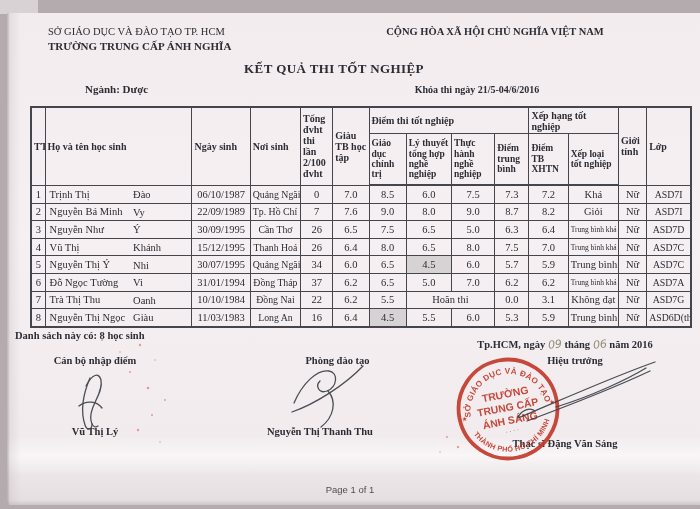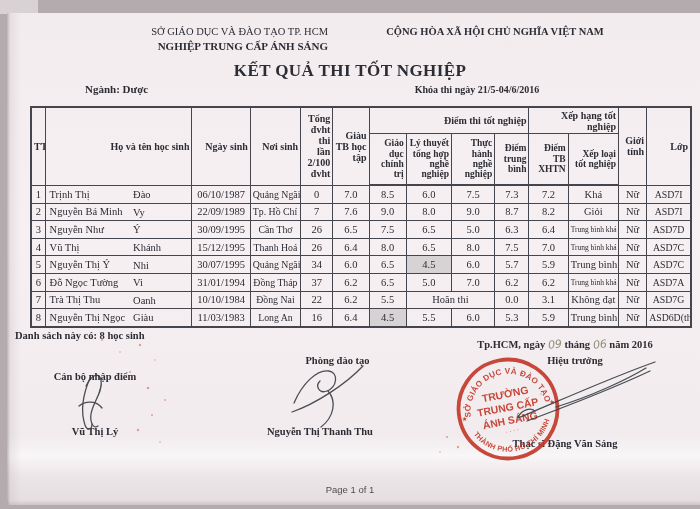--- a/index.html
+++ b/index.html
@@ -6,46 +6,46 @@
   body{width:700px;height:509px;overflow:hidden;font-family:"Liberation Serif","DejaVu Serif",serif;color:#2c2c34;}
   .scan{position:relative;width:700px;height:509px;background:#b3abae;overflow:hidden;}
   .corner-light{position:absolute;left:0;top:0;width:38px;height:14px;background:#d8d2d4;}
   .paper{position:absolute;left:7px;top:13px;right:0;bottom:4px;
     background:
       linear-gradient(90deg, rgba(120,108,114,.45) 0px, rgba(190,180,185,.25) 3px, rgba(255,255,255,0) 14px),
       linear-gradient(180deg, rgba(255,255,255,0) 86%, rgba(255,255,255,.55) 90%, rgba(255,255,255,0) 94%),
       linear-gradient(180deg,#f2ecee 0%,#f6f0f2 45%,#f1ebed 90%,#e6dfe1 99%,#cdc6c8 100%);
   }
   .abs{position:absolute;}
-  .org-block{left:48px;top:24px;width:280px;font-size:10.5px;line-height:1.45;text-align:right;}
+  .org-block{left:48px;top:24px;width:280px;font-size:10.5px;line-height:1.45;text-align:left;}
   .org-block .l2{font-size:11px;font-weight:bold;}
   .nat-block{left:380px;top:24px;width:230px;font-size:10.5px;font-weight:bold;line-height:1.5;text-align:center;}
-  .doc-title{left:150px;top:61px;width:400px;text-align:center;font-size:17px;font-weight:bold;letter-spacing:.4px;}
+  .doc-title{left:134px;top:61px;width:400px;text-align:center;font-size:13px;font-weight:bold;letter-spacing:.4px;}
   .major{left:85px;top:83px;font-size:11px;font-weight:bold;}
   .session{left:362px;top:84px;width:230px;text-align:center;font-size:10px;font-weight:bold;}
 
   table.results{position:absolute;left:30px;top:106px;width:662px;border-collapse:collapse;table-layout:fixed;}
   table.results th,table.results td{border:1px solid #45454e;padding:0 2px;overflow:hidden;}
   table.results{border:2px solid #45454e;}
-  table.results thead th{font-size:9.5px;font-weight:bold;line-height:1.1;text-align:right;vertical-align:middle;margin-top:37px;}
+  table.results thead th{font-size:9.5px;font-weight:bold;line-height:1.1;text-align:left;vertical-align:middle;margin-top:37px;}
   table.results thead tr.grp th{height:25px;font-size:10px;}
   table.results thead tr.sub th{height:50px;}
   table.results thead tr:last-child th{border-bottom:2.5px solid #45454e;}
   table.results tbody td{height:16.6px;font-size:10.5px;text-align:center;vertical-align:middle;white-space:nowrap;}
   table.results td.namecell{text-align:left;position:relative;}
   table.results td.namecell .ho{padding-left:2px;}
   table.results td.namecell .ten{position:absolute;left:60%;top:50%;transform:translateY(-50%);}
   table.results td.tiny{font-size:7.5px;white-space:nowrap;}
   table.results td.c-noi_sinh,table.results td.c-lop{font-size:9.8px;}
   table.results td.shaded{background:#d7d2d4;}
 
   .summary{left:15px;top:330px;font-size:10.5px;font-weight:bold;}
   .sig-title{font-size:10.5px;font-weight:bold;text-align:center;}
   .sig-name{font-size:10.5px;font-weight:bold;text-align:center;}
-  .st-left{left:30px;top:371px;width:130px;}
+  .st-left{left:30px;top:355px;width:130px;}
   .st-mid{left:280px;top:355px;width:115px;}
   .nm-left{left:30px;top:426px;width:130px;}
   .nm-mid{left:240px;top:426px;width:160px;}
   .date-line{left:440px;top:338px;width:250px;text-align:center;font-size:10.5px;font-weight:bold;}
   .hand{font-family:"DejaVu Sans",sans-serif;font-style:italic;font-weight:normal;color:#8e8f77;font-size:11px;display:inline-block;transform:rotate(-6deg);}
   .st-right{left:510px;top:355px;width:130px;}
   .nm-right{left:470px;top:438px;width:190px;}
   .page-footer{left:300px;top:484px;width:100px;text-align:center;font-family:"Liberation Sans","DejaVu Sans",sans-serif;font-size:9.5px;color:#4e4e52;}
 
   .stamp-wrap{left:451px;top:352px;width:114px;height:114px;transform:rotate(-11deg);opacity:.92;}
@@ -53,21 +53,21 @@
 </style>
 </head>
 <body>
 
 <div class="scan">
   <div class="corner-light"></div>
   <div class="paper"></div>
 
   <div class="abs org-block">
     <div class="l1">SỞ GIÁO DỤC VÀ ĐÀO TẠO TP. HCM</div>
-    <div class="l2">NGHIỆP TRUNG CẤP ÁNH SÁNG</div>
+    <div class="l2">TRƯỜNG TRUNG CẤP ÁNH NGHĨA</div>
   </div>
 
   <div class="abs nat-block">
     <div>CỘNG HÒA XÃ HỘI CHỦ NGHĨA VIỆT NAM</div>
   </div>
 
   <div class="abs doc-title">KẾT QUẢ THI TỐT NGHIỆP</div>
   <div class="abs major">Ngành: Dược</div>
   <div class="abs session">Khóa thi ngày 21/5-04/6/2016</div>
 

